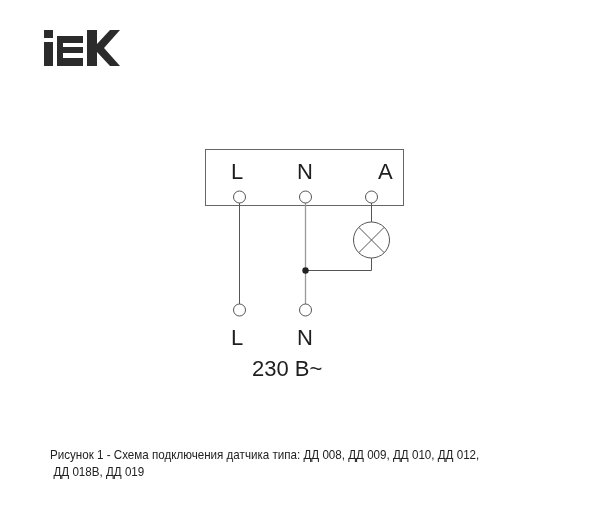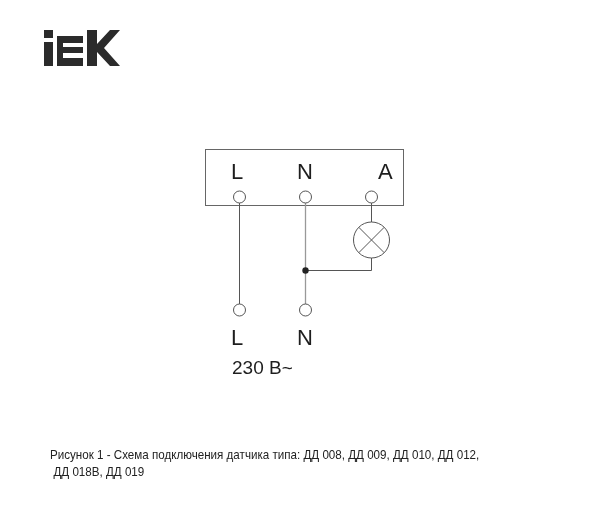--- a/index.html
+++ b/index.html
@@ -1,20 +1,20 @@
 <!DOCTYPE html>
 <html><head>
 <meta charset="utf-8">
 <style>
   html,body{margin:0;padding:0;background:#ffffff;}
   body{width:600px;height:517px;position:relative;overflow:hidden;font-family:"Liberation Sans",sans-serif;color:#222;}
   .logo{position:absolute;left:44px;top:30px;width:76px;height:36px;}
   .diagram{position:absolute;left:0;top:0;width:600px;height:517px;}
   .lbl{position:absolute;font-family:"Liberation Sans",sans-serif;font-size:22px;color:#1e1e1e;line-height:1;}
-  .voltage{position:absolute;left:232px;top:358px;font-size:19px;color:#1e1e1e;line-height:1;letter-spacing:0;}
+  .voltage{position:absolute;left:252px;top:358px;font-size:22px;color:#1e1e1e;line-height:1;letter-spacing:0;}
   .caption{position:absolute;left:50px;top:446px;width:530px;font-size:13.5px;line-height:17px;color:#222;transform:scaleX(0.86);transform-origin:left top;white-space:nowrap;}
   .caption div{white-space:nowrap;}
 </style>
 </head>
 <body>
 
 <svg class="logo" viewBox="0 0 76 36" xmlns="http://www.w3.org/2000/svg">
   <g fill="#2b2b2b">
 
     <rect x="0" y="0" width="9" height="8"></rect>

